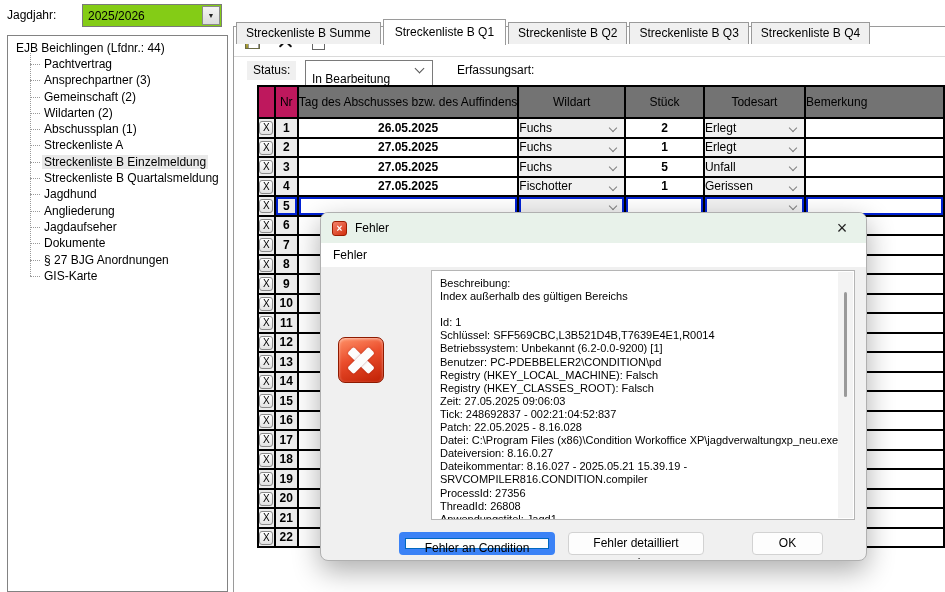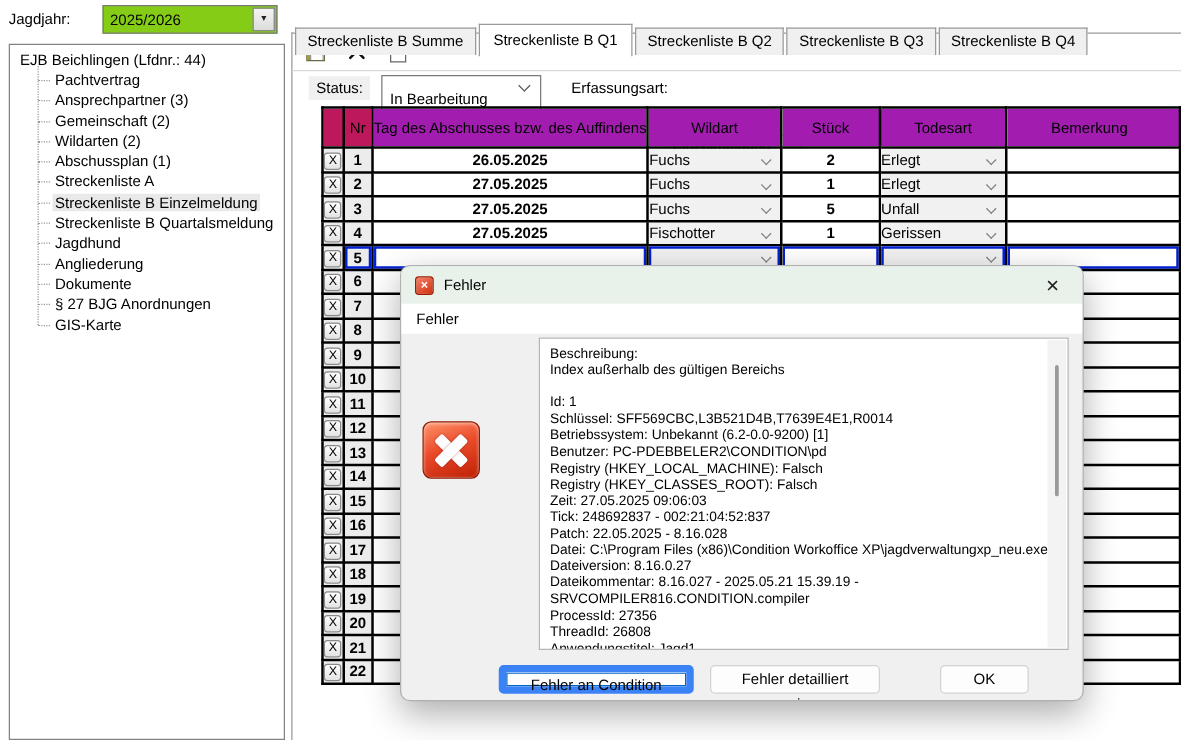--- a/index.html
+++ b/index.html
@@ -100,23 +100,23 @@
   #erf-label { left:457px; top:63px; font-weight:normal; }
   #erf-combo { left:531px; top:60px; width:110px; background:#f6f6f6; border:1px solid #dedede; color:#9b9b9b; }
   .chev { width:7px; height:7px; border-right:1.5px solid #555; border-bottom:1.5px solid #555;
     transform:rotate(45deg); position:absolute; right:9px; top:4px; }
   .chev.dim { border-color:#b9b9b9; }
 
   
   #grid { left:257px; top:85px; z-index:1; }
   #grid table { border-collapse:collapse; table-layout:fixed; }
   #grid th, #grid td { border:2px solid #000; padding:0; overflow:hidden; white-space:nowrap; }
-  #grid thead th { height:32px; background:#a21caf; font-weight:400; text-align:center; line-height:15px; }
+  #grid thead th { height:32px; background:#737373; font-weight:400; text-align:center; line-height:15px; }
   #grid thead th.gray { background:#be185d; }
-  #grid thead th.right { text-align:center; padding-right:6px; }
+  #grid thead th.right { text-align:left; padding-right:6px; }
   #grid tbody td { height:19.5px; background:#fff; }
   td.xcol { background:#ececec !important; text-align:center; }
   .xbtn { display:inline-block; width:14px; height:14px; border:1px solid #8a8a8a; border-radius:3px;
     background:linear-gradient(#ffffff,#e2e2e2); font-size:10px; line-height:12px; text-align:center; cursor:pointer; }
   td.nr  { background:#ececec !important; text-align:center; font-weight:700; }
   td.date, td.stk { text-align:center; font-weight:700; }
   td.dd { background:#f1f1f1 !important; padding-left:6px; position:relative; }
   td.dd .cellchev { position:absolute; right:8px; top:6px; width:6px; height:6px;
     border-right:1.4px solid #808080; border-bottom:1.4px solid #808080; transform:rotate(45deg); }
   tr.selected td:not(.xcol) { box-shadow:inset 0 0 0 2px #0021d4; }
@@ -171,20 +171,21 @@
       <div class="tree-item"><span class="tlabel">Pachtvertrag</span></div>
       <div class="tree-item"><span class="tlabel">Ansprechpartner (3)</span></div>
       <div class="tree-item"><span class="tlabel">Gemeinschaft (2)</span></div>
       <div class="tree-item"><span class="tlabel">Wildarten (2)</span></div>
       <div class="tree-item"><span class="tlabel">Abschussplan (1)</span></div>
       <div class="tree-item"><span class="tlabel">Streckenliste A</span></div>
       <div class="tree-item"><span class="tlabel selected">Streckenliste B Einzelmeldung</span></div>
       <div class="tree-item"><span class="tlabel">Streckenliste B Quartalsmeldung</span></div>
       <div class="tree-item"><span class="tlabel">Jagdhund</span></div>
       <div class="tree-item"><span class="tlabel">Angliederung</span></div>
+      <div class="tree-item"><span class="tlabel">Jagdaufseher</span></div>
       <div class="tree-item"><span class="tlabel">Dokumente</span></div>
       <div class="tree-item"><span class="tlabel">§ 27 BJG Anordnungen</span></div>
       <div class="tree-item"><span class="tlabel">GIS-Karte</span></div>
     </div>
 </div>
 
 <div class="abs" id="tab-bar">
     <div class="tab">Streckenliste B Summe</div>
     <div class="tab active">Streckenliste B Q1</div>
     <div class="tab">Streckenliste B Q2</div>

